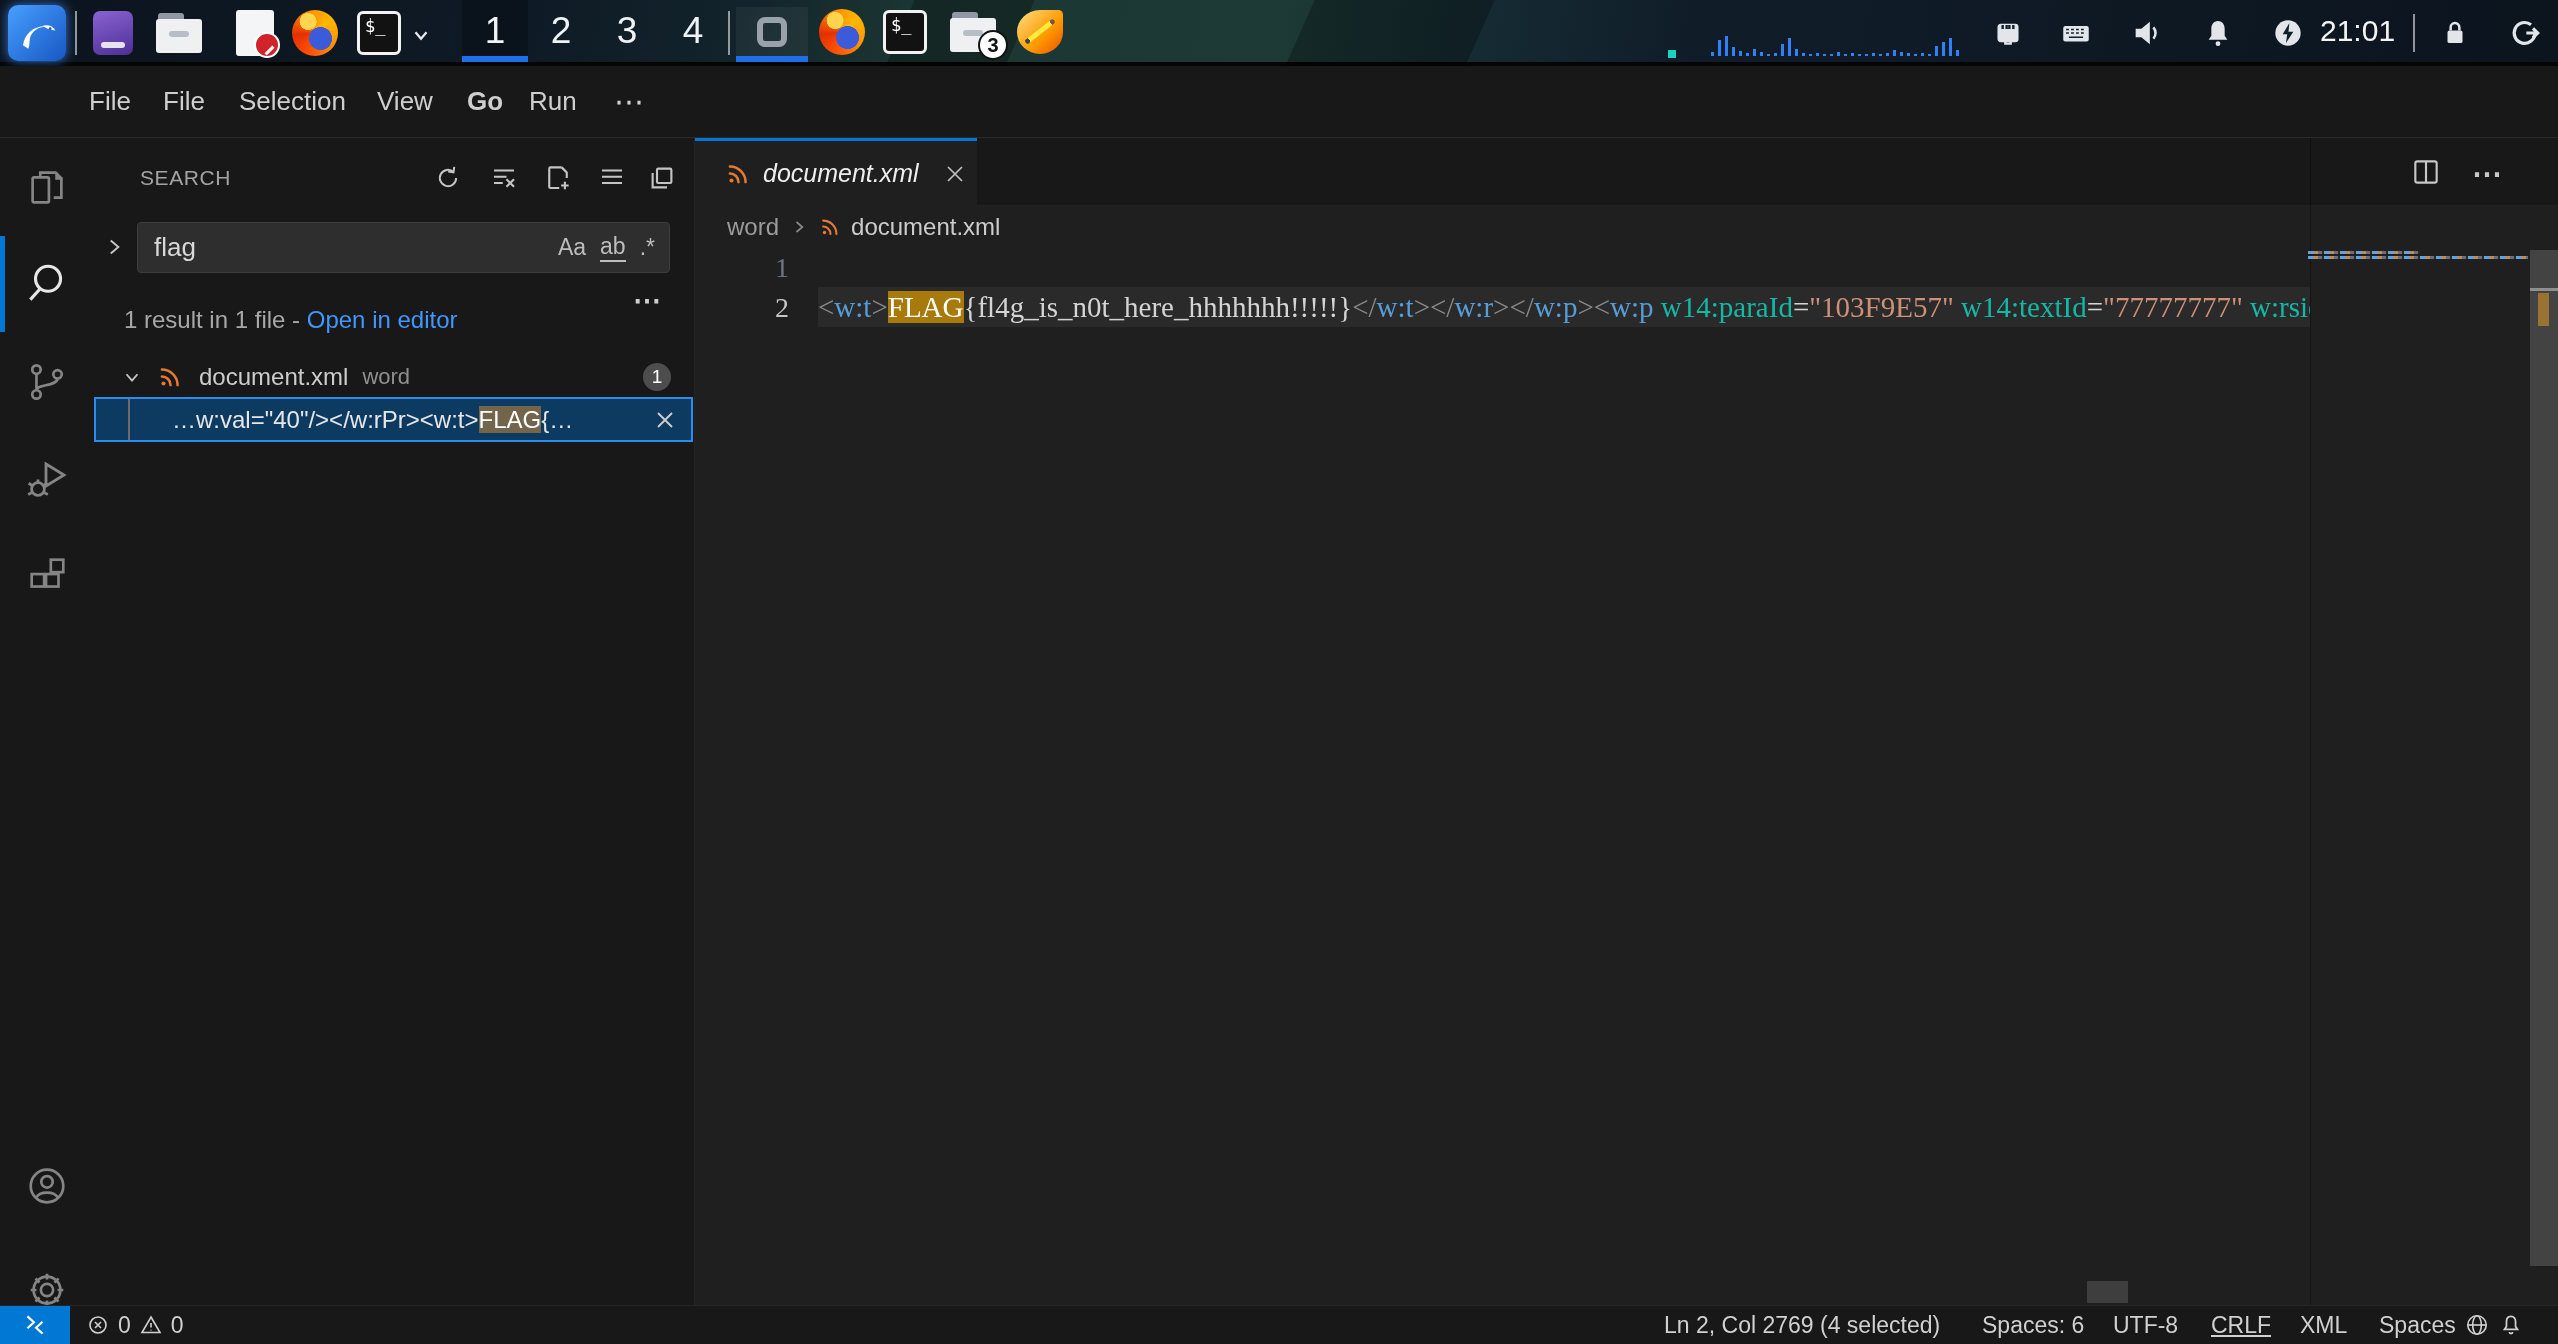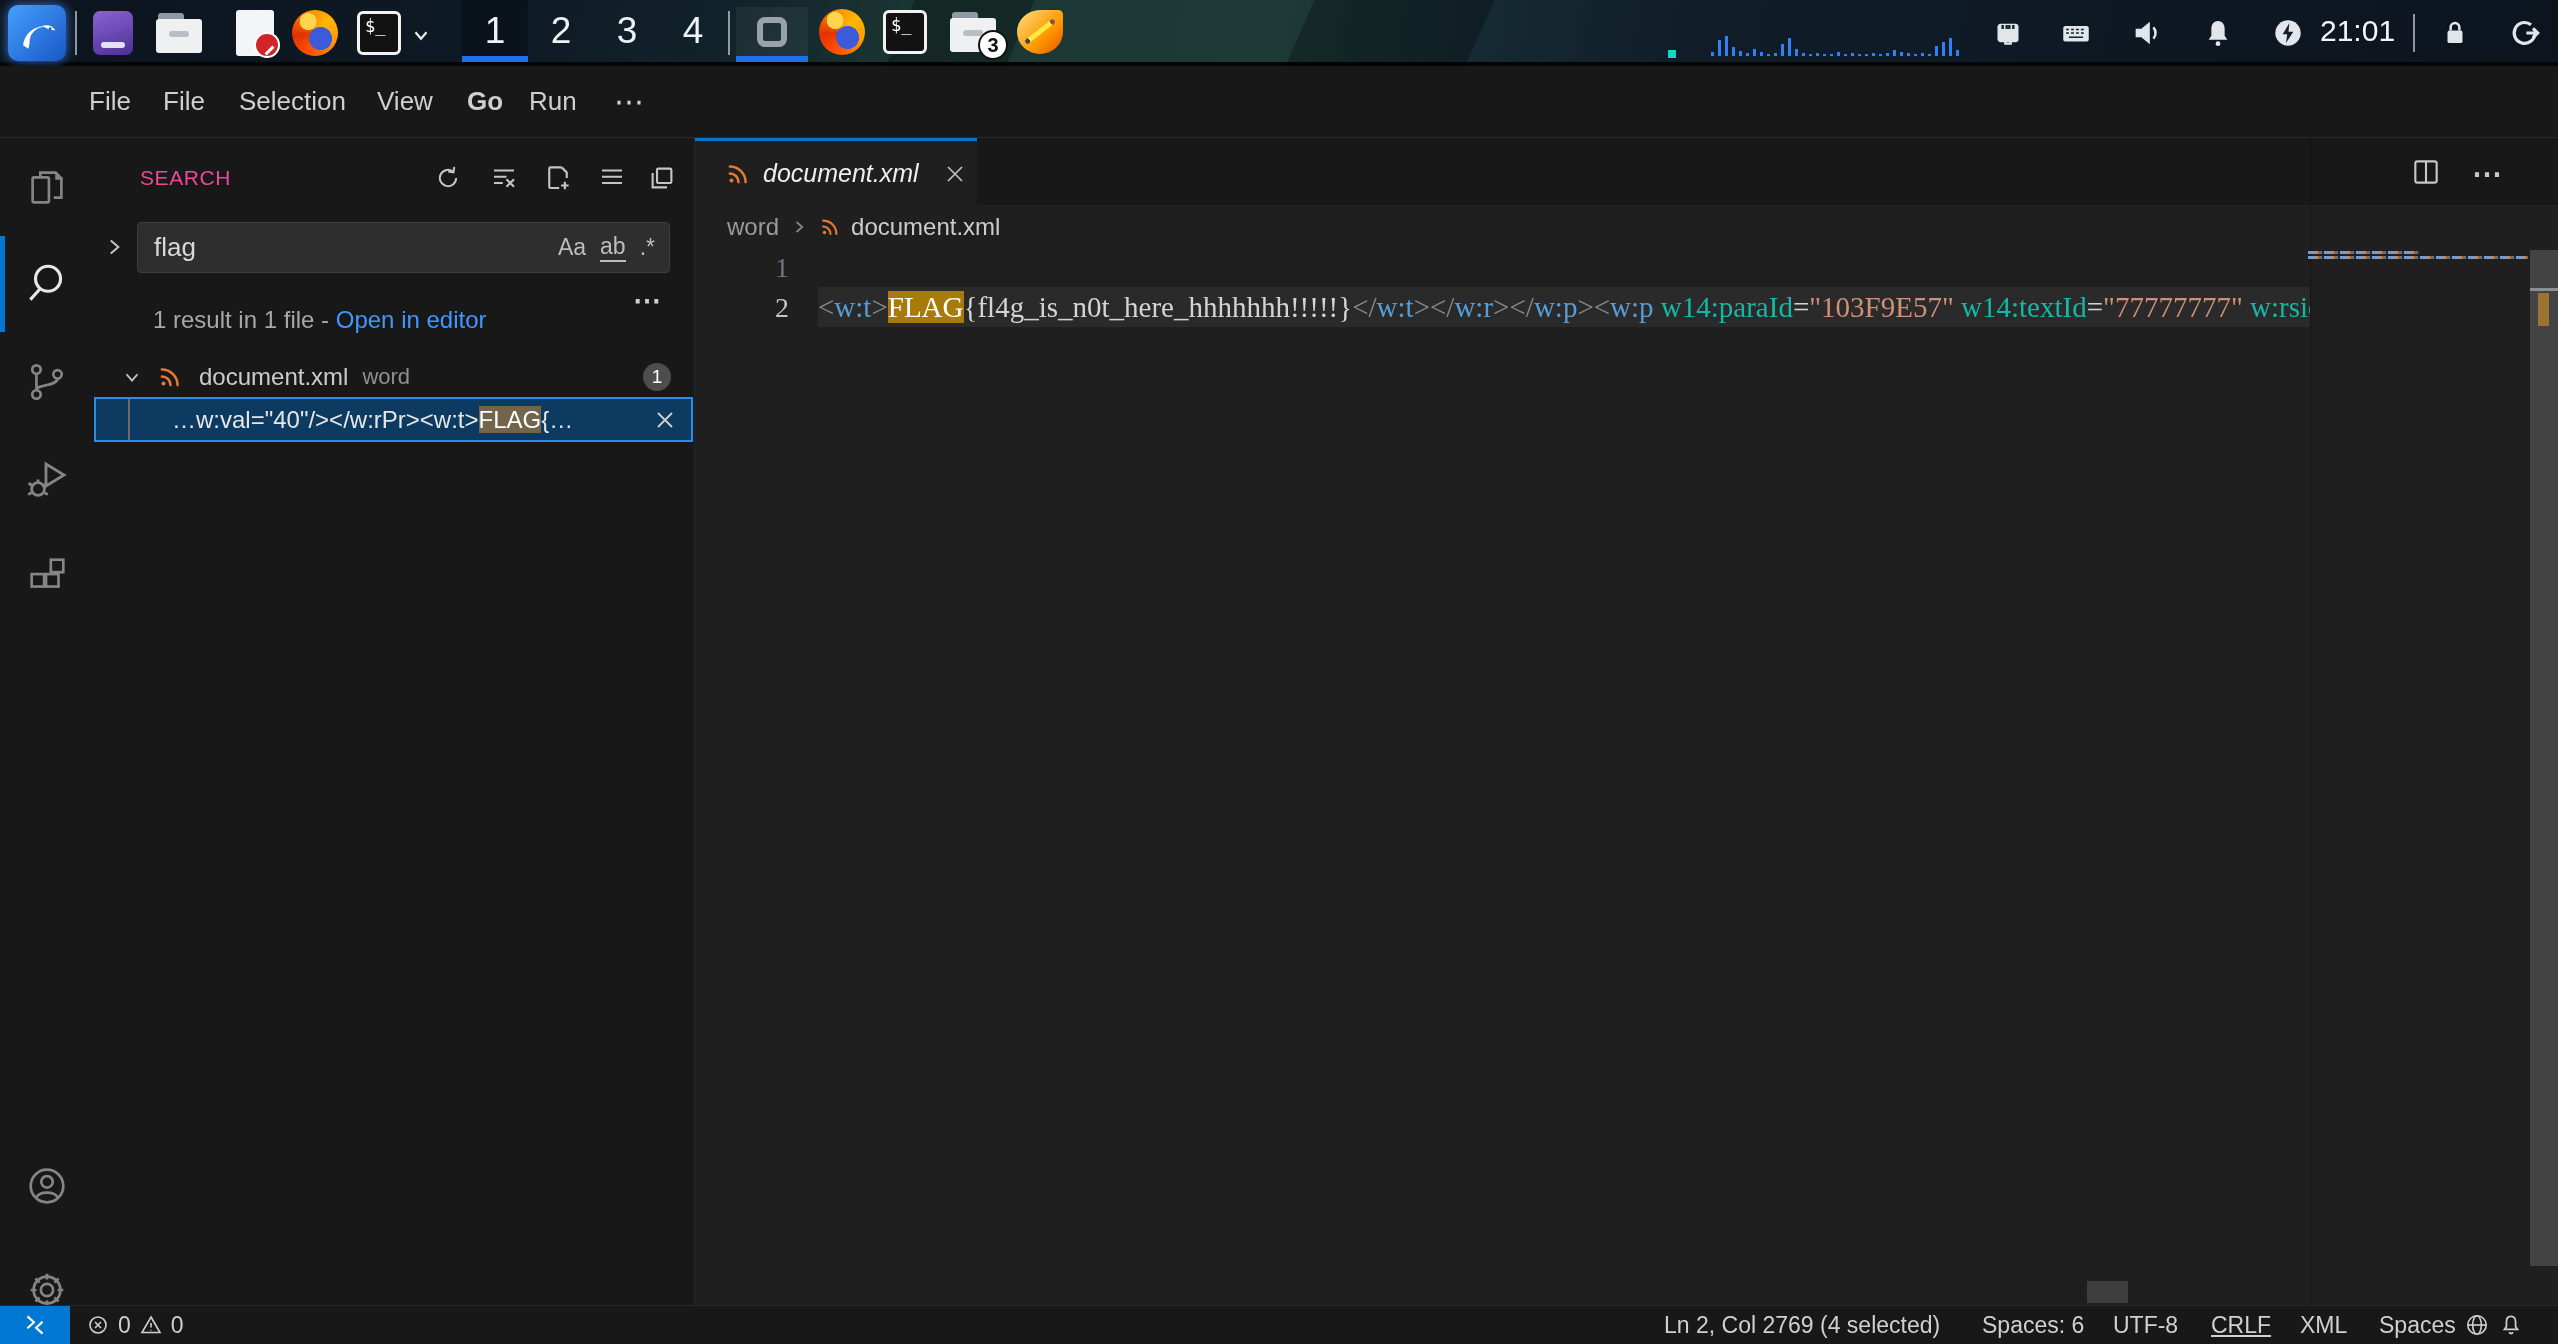--- a/index.html
+++ b/index.html
@@ -59,21 +59,21 @@
     display:flex;align-items:center;justify-content:center;gap:10px;color:#bdbdbd;font-size:26px;box-sizing:border-box;}
   .tb-icon{color:#cdcdcd;display:flex;align-items:center;justify-content:center;}
 
   
   .activitybar{position:absolute;left:0;top:138px;width:93px;bottom:39px;background:#181818;}
   .act-ico{position:absolute;left:0;width:93px;height:96px;display:flex;align-items:center;justify-content:center;color:#858585;}
   .act-active{color:#e7e7e7;}
   .act-indicator{position:absolute;left:0;width:5px;height:96px;background:#0078d4;}
 
   .sidebar{position:absolute;left:93px;top:138px;width:602px;bottom:39px;background:#181818;border-right:1px solid #252525;box-sizing:border-box;}
-  .sb-title{font-size:21px;letter-spacing:.6px;color:#ec4899;}
+  .sb-title{font-size:21px;letter-spacing:.6px;color:#a3a3a3;}
   .sb-action{width:36px;height:36px;display:flex;align-items:center;justify-content:center;color:#c5c5c5;}
   .searchbox{left:44px;top:84px;width:533px;height:51px;background:#2e2e2e;border:1px solid #3d3d3d;border-radius:4px;
     display:flex;align-items:center;box-sizing:border-box;}
   .searchbox .qtext{margin-left:16px;font-size:26px;color:#d8d8d8;flex:1;}
   .sb-toggle{font-size:23px;color:#bdbdbd;margin-right:14px;}
   .link{color:#4097ff;}
   .tree-row{left:0;top:218px;width:602px;height:41px;display:flex;align-items:center;}
   .badge{width:28px;height:28px;border-radius:50%;background:#4d4d4d;color:#fff;font-size:19px;
     display:flex;align-items:center;justify-content:center;}
   .result-row{left:1px;top:259px;width:599px;height:45px;background:#0d3a61;border:2px solid #2d8ceb;
@@ -450,21 +450,21 @@
 
     <div class="abs searchbox">
       <span class="qtext">flag</span>
       <span class="sb-toggle">Aa</span>
       <span class="sb-toggle" style="border-bottom:2px solid #bdbdbd;">ab</span>
       <span class="sb-toggle">.*</span>
     </div>
 
     <div class="abs" style="left:540px;top:146px;font-size:28px;font-weight:bold;color:#cfcfcf;">⋯</div>
 
-    <div class="abs" style="left:60px;top:168px;font-size:24px;color:#a8a8a8;">
+    <div class="abs" style="left:31px;top:168px;font-size:24px;color:#a8a8a8;">
       <span>1 result in 1 file</span><span> - </span><span class="link">Open in editor</span>
     </div>
 
     <div class="abs tree-row">
       <svg width="22" height="22" viewBox="0 0 24 24" fill="none" stroke="#c5c5c5" stroke-width="2" style="margin-left:28px;">
           <path d="M6 9 L12 16 L18 9"></path>
         </svg>
       <svg width="26" height="26" viewBox="0 0 24 24" fill="none" stroke="#e37933" stroke-width="2.3" stroke-linecap="round" style="margin-left:14px;">
         <circle cx="6" cy="18" r="1.9" fill="#e37933" stroke="none"></circle>
           <path d="M4.5 11.5 a8 8 0 0 1 8 8"></path>

